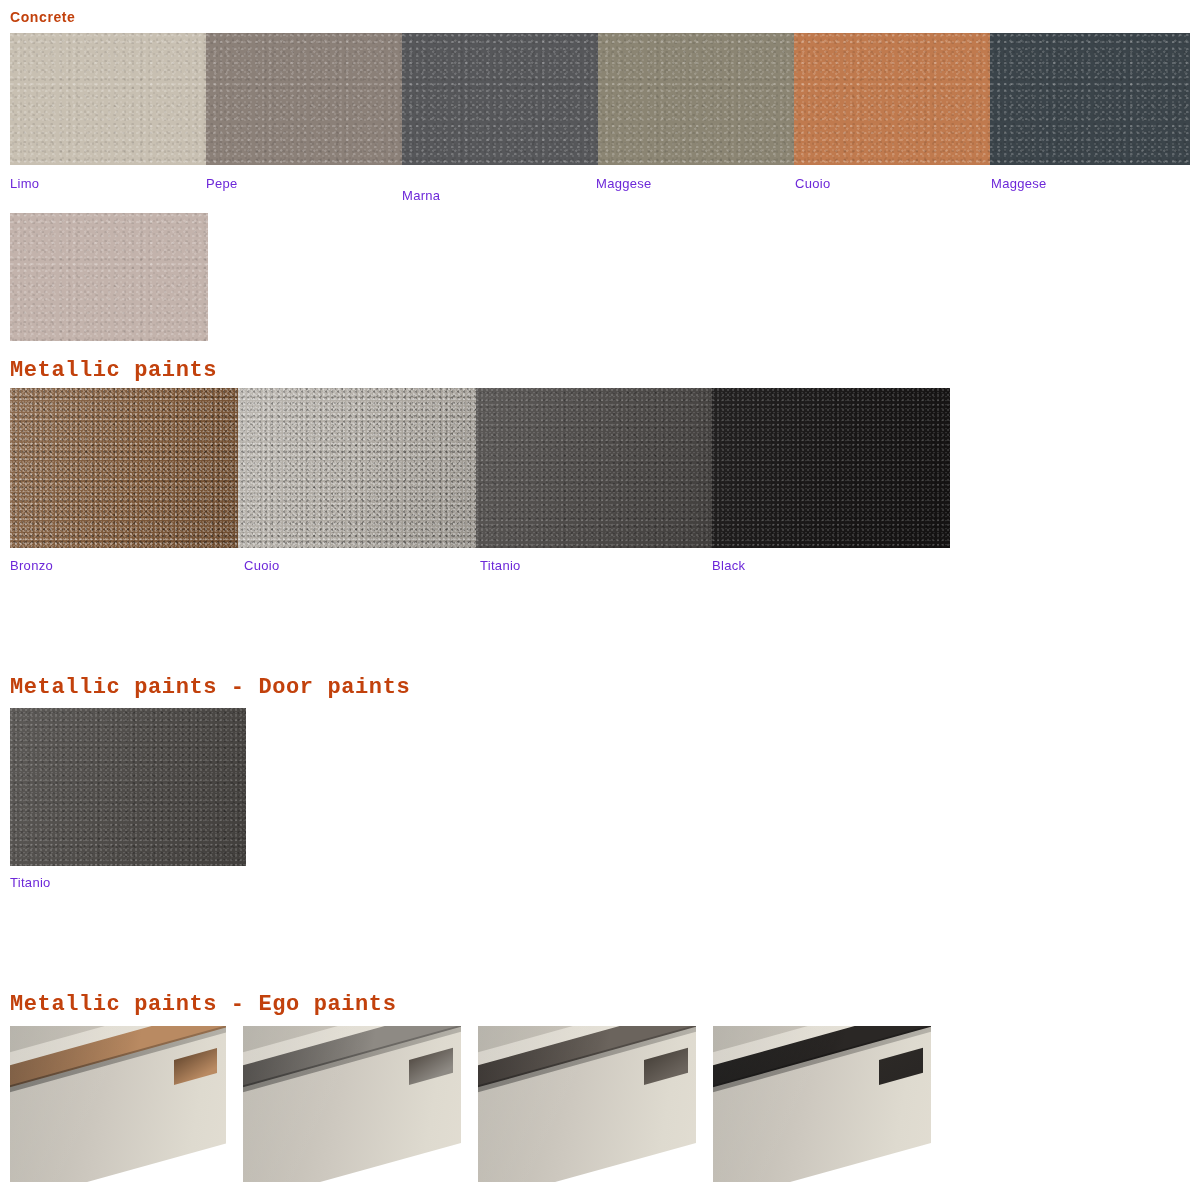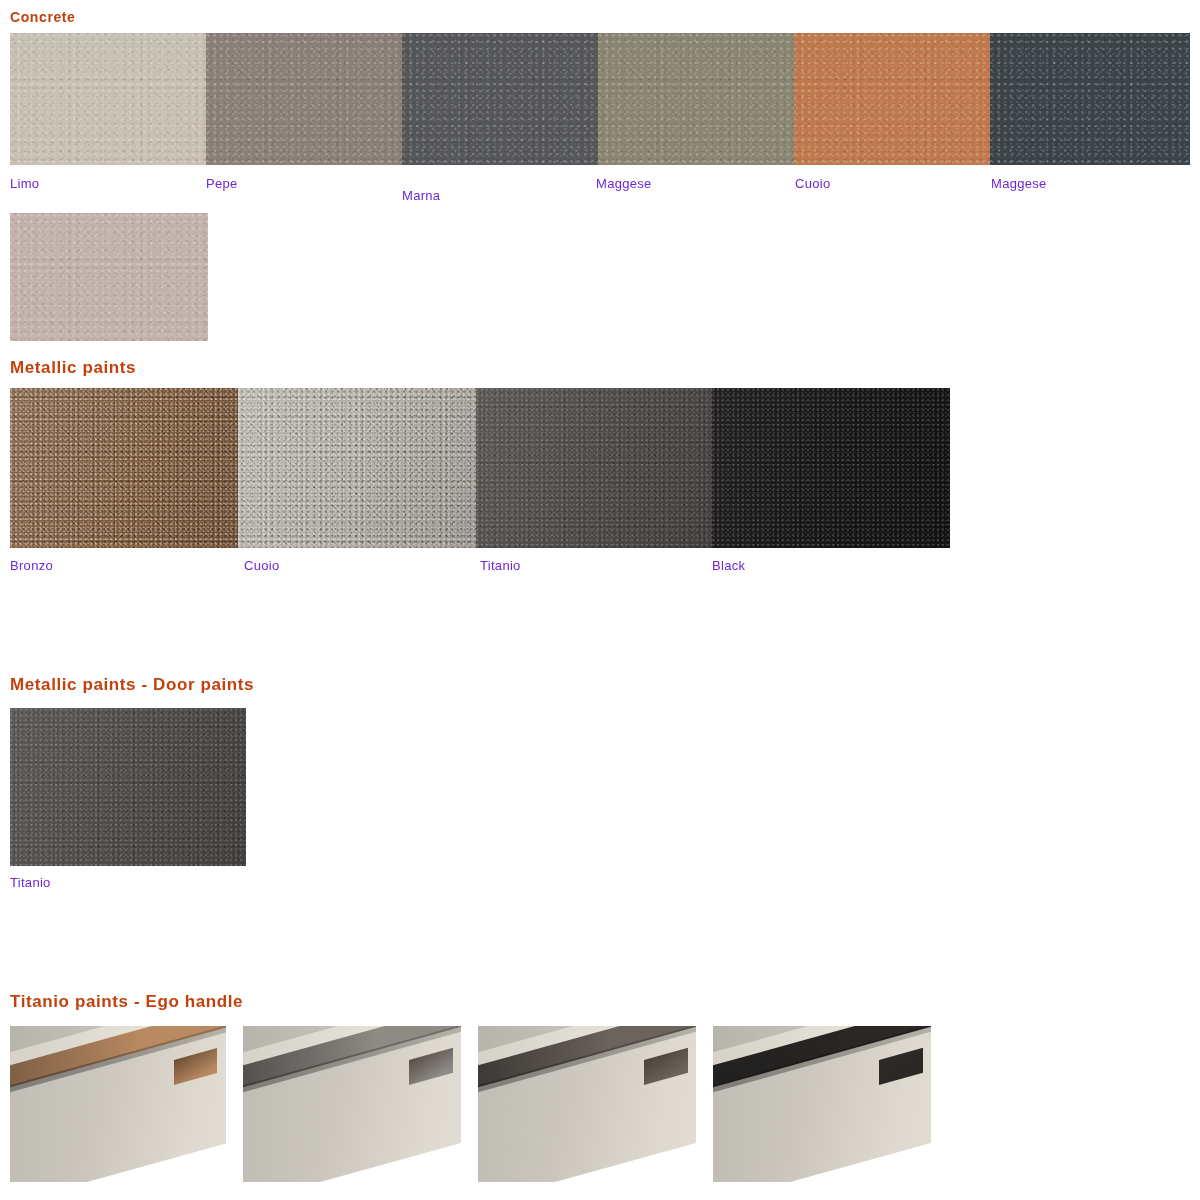--- a/index.html
+++ b/index.html
@@ -18,21 +18,21 @@
   
   .section-title {
     position: absolute;
     font-family: "Liberation Sans", sans-serif;
     font-weight: bold;
     color: #c2410c;
     letter-spacing: 0.6px;
     white-space: nowrap;
   }
   .section-title.small  { font-size: 14px; }
-  .section-title.medium { font-size: 17px; }
+  .section-title.medium { font-size: 22px; font-family: Liberation Mono, monospace; }
 
   
   .swatch-label {
     position: absolute;
     font-family: "Liberation Sans", sans-serif;
     font-size: 13px;
     font-weight: normal;
     color: #6d28d9;
     letter-spacing: 0.3px;
     white-space: nowrap;
@@ -203,21 +203,21 @@
 <div class="swatch-label" style="left:712px; top:558px;">Black</div>
 
 <div class="section-title medium" style="left:10px; top:675px;">Metallic paints - Door paints</div>
 
 <div class="swatch tex-metallic-soft" style="left: 10px; top: 708px; width: 236px; height: 158px; background-color: rgb(74, 71, 68);">
   <div class="swatch-sheen" style="background:linear-gradient(115deg, rgba(255,255,255,0.10) 0%, rgba(255,255,255,0.02) 52%, rgba(0,0,0,0.12) 100%);"></div>
 </div>
 
 <div class="swatch-label" style="left:10px; top:875px;">Titanio</div>
 
-<div class="section-title medium" style="left:10px; top:992px;">Titanio paints - Ego handle</div>
+<div class="section-title medium" style="left:10px; top:992px;">Metallic paints - Ego paints</div>
 
 <div class="handle-photo" style="left:10px; top:1026px; width:216px; height:156px;">
   <div class="scene">
     <div class="cab-body"></div>
     <div class="cab-top"></div>
     <div class="handle-groove" style="background: linear-gradient(100deg, rgb(107, 74, 47) 0%, rgb(185, 138, 98) 55%, rgb(185, 138, 98) 100%);"></div>
     <div class="handle-groove-shadow"></div>
     <div class="cab-top-edge"></div>
     <div class="groove-open" style="background: linear-gradient(160deg, rgb(109, 78, 52) 0%, rgb(185, 138, 98) 85%);"></div>
     <div class="photo-gloss"></div>

